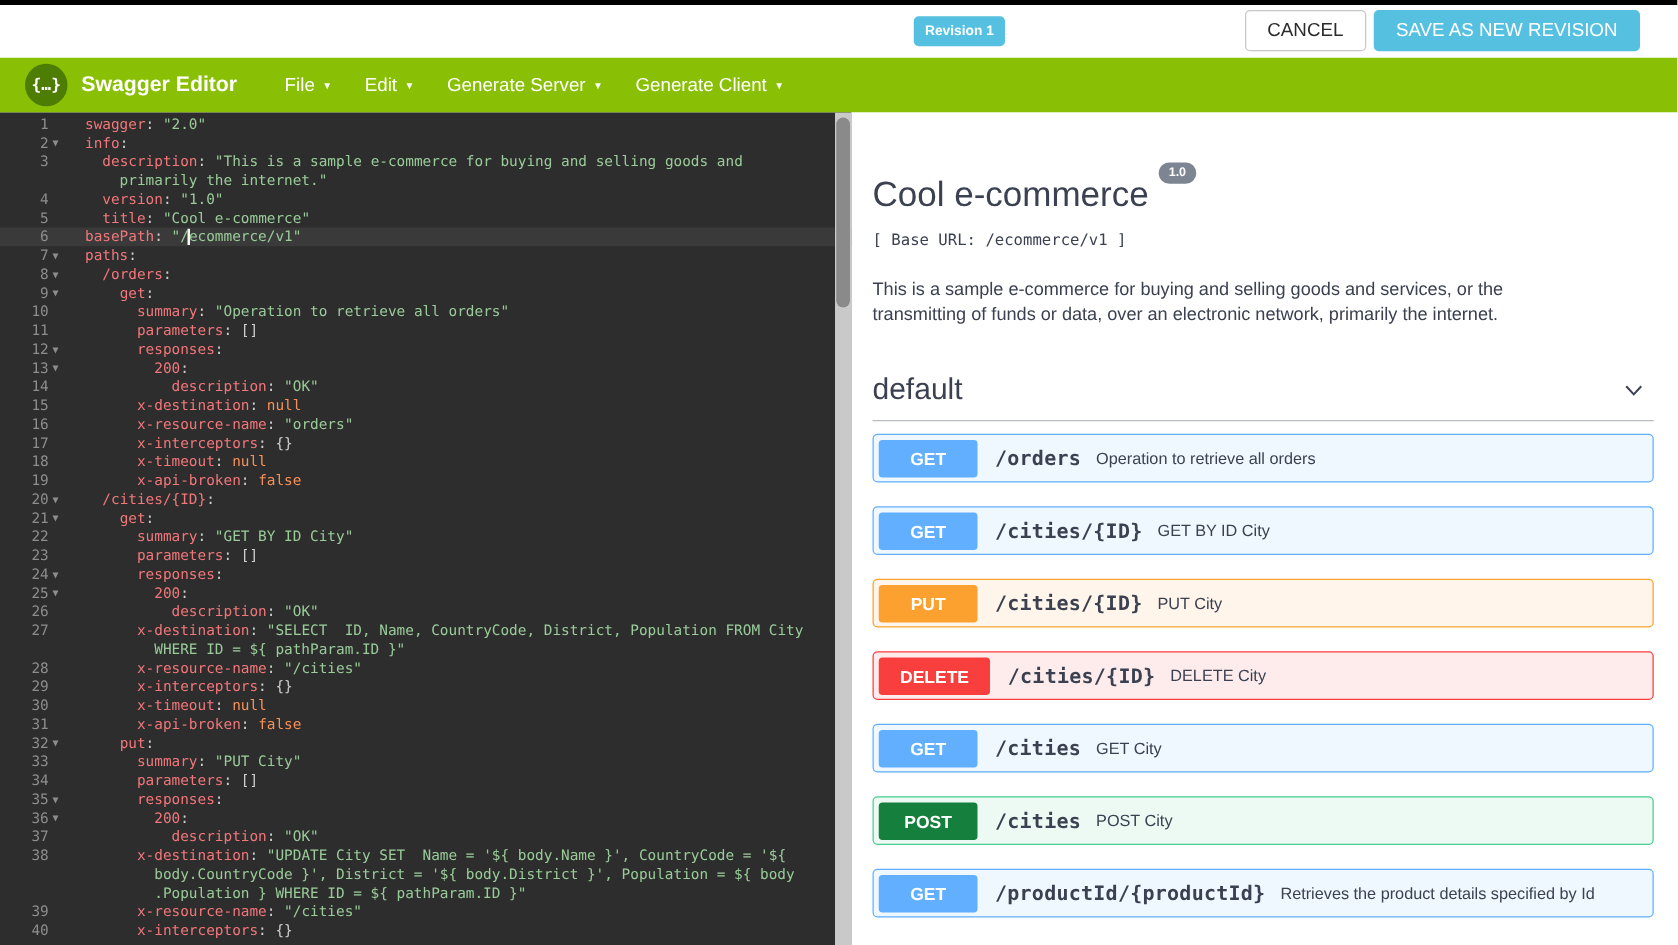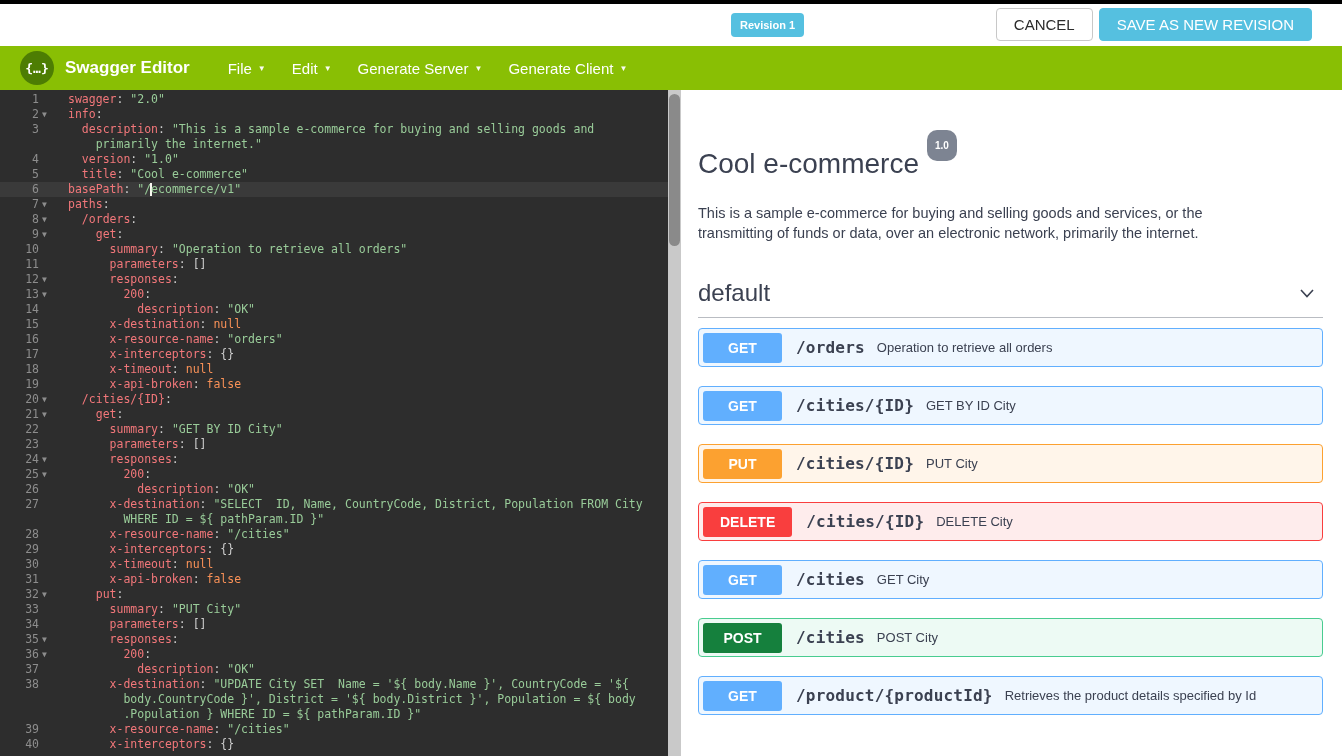--- a/index.html
+++ b/index.html
@@ -53,21 +53,21 @@
   .ed-scrollbar { position:absolute; top:0; right:0; width:13px; height:100%; background:#c9c9c9; }
   .ed-thumb { position:absolute; top:4px; left:1px; width:11px; height:152px;
               background:#8a8a8a; border-radius:6px; }
 
   
   .preview { flex:1; background:#fff; overflow:hidden; padding-left:17px; color:#3b4151; }
   .pv-inner { width:625px; }
   .title-row { margin-top:40px; }
   .api-title { font-size:28px; font-weight:500; color:#3b4151; display:inline; }
   .ver-badge { display:inline-block; background:#7d8492; color:#fff; font-size:10px;
-               font-weight:bold; padding:10px 8px; border-radius:10px; margin-left:8px;
+               font-weight:bold; padding:3px 8px; border-radius:10px; margin-left:8px;
                vertical-align:24px; }
   .base-url { margin-top:12px; font-family:"DejaVu Sans Mono", monospace; font-size:12.5px;
               color:#3b4151; }
   .api-desc { margin-top:24px; font-size:14.5px; line-height:19.5px; width:580px; color:#3b4151; }
 
   .section { margin-top:36px; }
   .section-head { display:flex; justify-content:space-between; align-items:center;
                   padding-bottom:10px; border-bottom:1px solid #b9bcc2; cursor:pointer; }
   .section-title { font-size:24px; font-weight:400; color:#3b4151; }
   .chev { width:20px; height:20px; margin-right:6px; }
@@ -171,20 +171,21 @@
     <div class="ed-scrollbar">
       <div class="ed-thumb"></div>
     </div>
   </div>
 
   <div class="preview">
     <div class="pv-inner">
       <div class="title-row">
         <h1 class="api-title">Cool e-commerce</h1><span class="ver-badge">1.0</span>
       </div>
+      <div class="base-url">[ Base URL: /ecommerce/v1 ]</div>
       <p class="api-desc">This is a sample e-commerce for buying and selling goods and services, or the transmitting of funds or data, over an electronic network, primarily the internet.</p>
 
       <div class="section">
         <div class="section-head">
           <span class="section-title">default</span>
           <svg class="chev" viewBox="0 0 20 20">
             <polyline points="4,7 10,13.5 16,7" fill="none" stroke="#3b4151" stroke-width="1.6"></polyline>
           </svg>
         </div>
         <div class="endpoints" id="endpoints">
@@ -213,21 +214,21 @@
               <span class="op-path">/cities</span>
               <span class="op-summary">GET City</span>
             </div>
             <div class="op-row" style="background: rgb(237, 250, 244); border-color: rgb(73, 204, 144);">
               <span class="op-badge" style="background: #15803d;">POST</span>
               <span class="op-path">/cities</span>
               <span class="op-summary">POST City</span>
             </div>
             <div class="op-row" style="background: rgb(239, 247, 255); border-color: rgb(97, 175, 254);">
               <span class="op-badge" style="background: rgb(97, 175, 254);">GET</span>
-              <span class="op-path">/product/{productId}</span>
+              <span class="op-path">/productId/{productId}</span>
               <span class="op-summary">Retrieves the product details specified by Id</span>
             </div>
           </div>
       </div>
     </div>
   </div>
 
 </div>
 
 </body></html>

